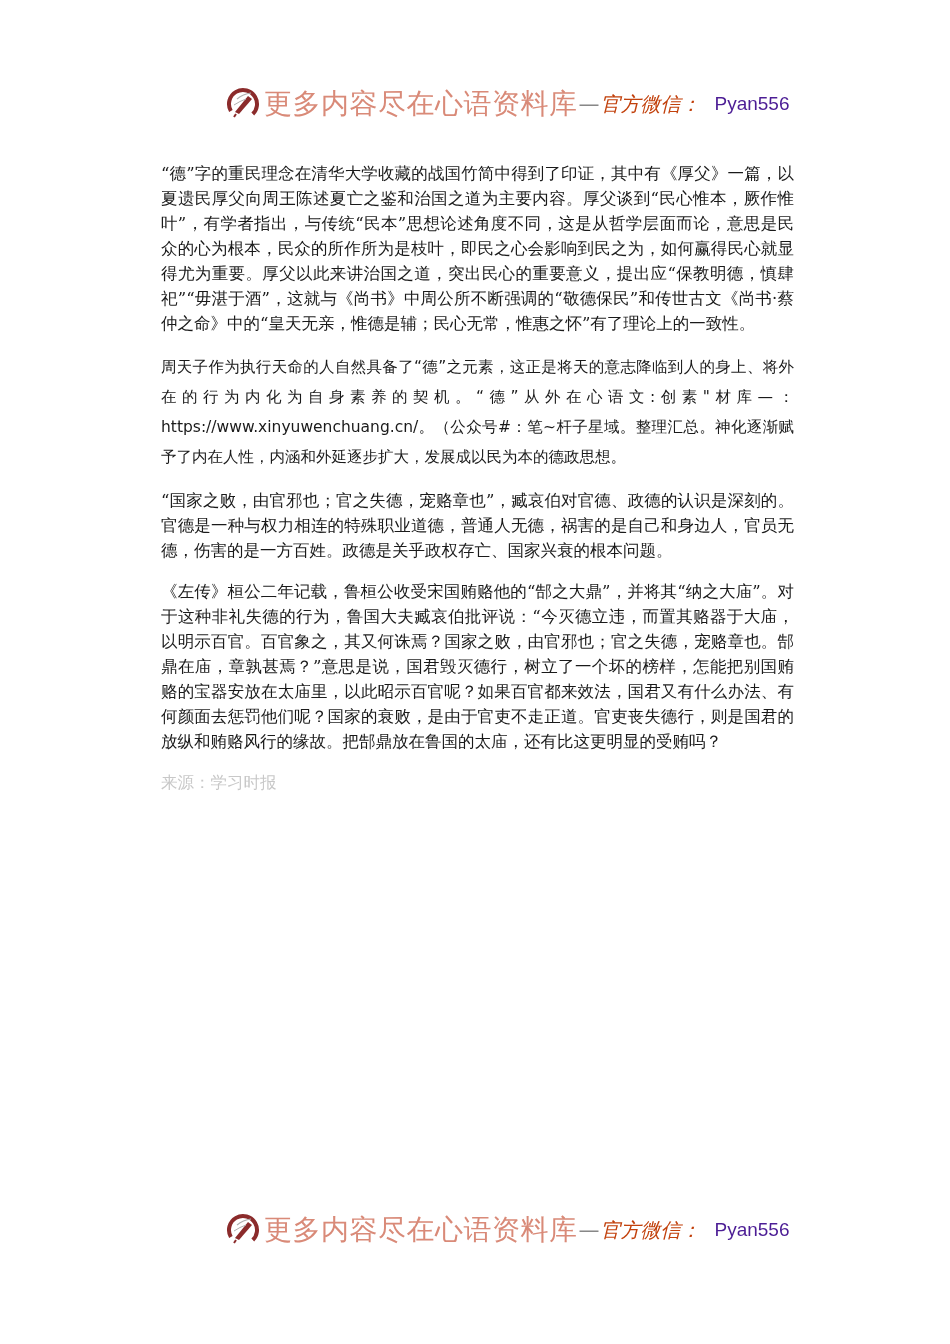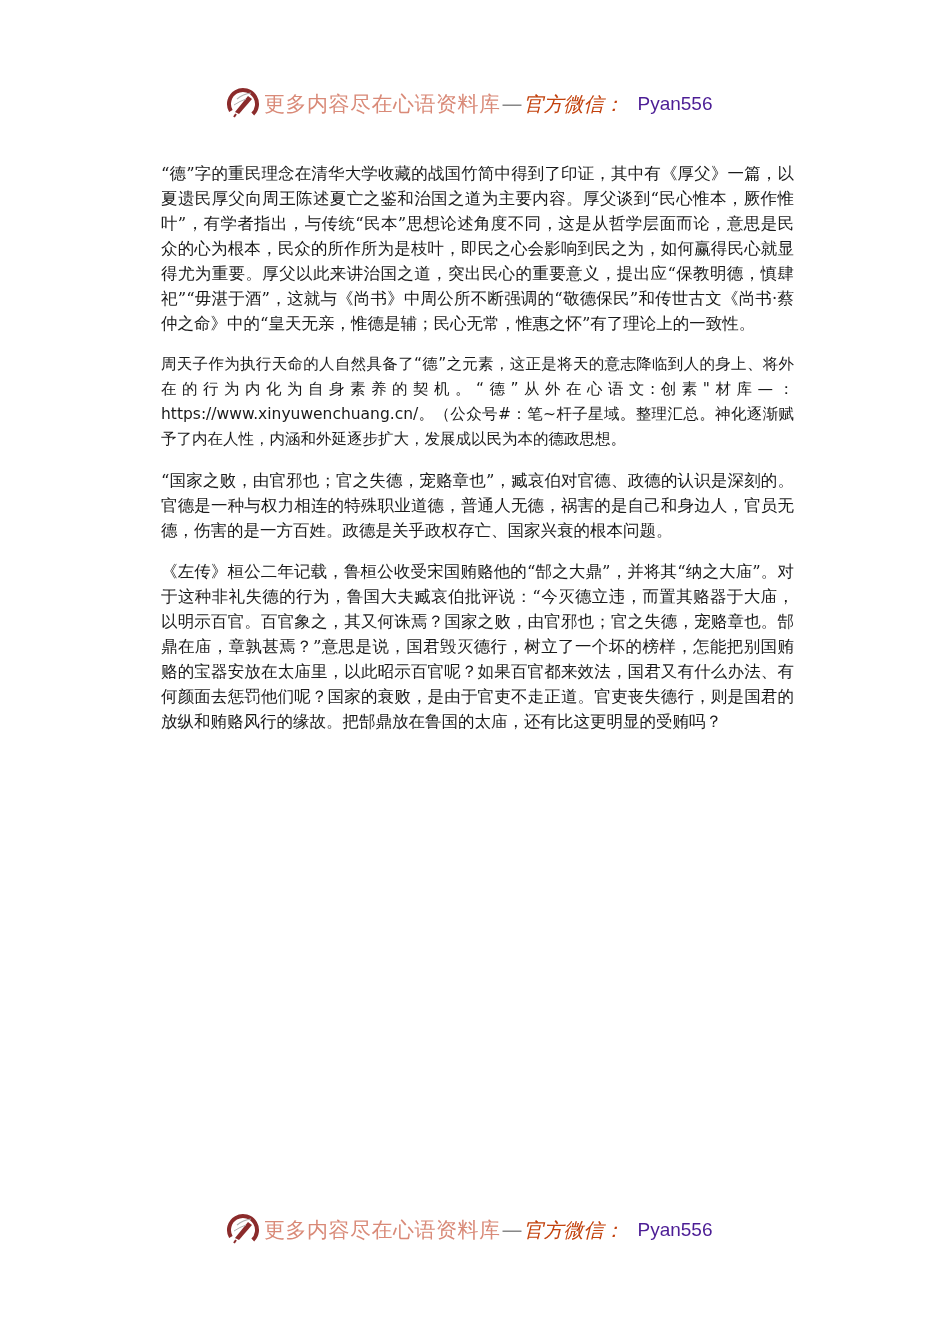--- a/index.html
+++ b/index.html
@@ -5,35 +5,35 @@
   html, body { margin: 0; padding: 0; background: #ffffff; }
   body { width: 950px; height: 1344px; position: relative; overflow: hidden; }
   .banner {
     position: absolute; left: 226px; height: 40px; width: 490px;
     display: flex; align-items: center;
   }
   .banner.top { top: 84px; }
   .banner.bottom { top: 1210px; }
   .logo { width: 34px; height: 34px; margin-right: 4px; flex: 0 0 34px; }
   .banner-main {
-    font-family: "DejaVu Serif", serif; font-size: 21px; color: #d98a78;
+    font-family: "DejaVu Serif", serif; font-size: 28px; color: #d98a78;
     letter-spacing: 0.5px; white-space: nowrap; text-align: center;
   }
   .banner-dash { font-family: "DejaVu Sans", sans-serif; font-size: 21px; color: #888; margin: 0 1px; }
   .banner-label {
     font-family: "DejaVu Serif", serif; font-size: 20px; color: #c2410c; font-style: italic; white-space: nowrap;
   }
   .banner-id { font-family: "Liberation Sans", sans-serif; font-size: 19px; color: #4c1d95; margin-left: 14px; }
 
   .content {
     position: absolute; left: 145px; top: 145px; width: 665px;
     font-family: "DejaVu Serif", serif; font-size: 16.5px; line-height: 25px; color: #1a1a1a;
   }
   .content p { margin: 16px; text-align: justify; text-align-last: left; }
-  .content p.sans { font-family: "DejaVu Sans", sans-serif; font-size: 15.5px; line-height: 25px; }
+  .content p.sans { font-family: "DejaVu Sans", sans-serif; font-size: 15.5px; line-height: 30px; }
   .content p.muted { color: #c8c8c8; }
 </style>
 </head>
 <body>
 
 <div class="banner top">
   <svg class="logo" viewBox="0 0 34 34">
     <circle cx="17" cy="17" r="14" fill="none" stroke="#8b2b2b" stroke-width="4" stroke-dasharray="62 26" transform="rotate(150 17 17)"></circle>
     <path d="M9 25 L22 9 L26 12 L13 27 Z" fill="#8b2b2b"></path>
     <path d="M11 12 Q17 7 25 6" fill="none" stroke="#b0b0b0" stroke-width="1.2"></path>
@@ -44,20 +44,21 @@
   <span class="banner-dash">—</span>
   <span class="banner-label">官方微信：</span>
   <span class="banner-id">Pyan556</span>
 </div>
 
 <div class="content">
   <p>“德”字的重民理念在清华大学收藏的战国竹简中得到了印证，其中有《厚父》一篇，以夏遗民厚父向周王陈述夏亡之鉴和治国之道为主要内容。厚父谈到“民心惟本，厥作惟叶”，有学者指出，与传统“民本”思想论述角度不同，这是从哲学层面而论，意思是民众的心为根本，民众的所作所为是枝叶，即民之心会影响到民之为，如何赢得民心就显得尤为重要。厚父以此来讲治国之道，突出民心的重要意义，提出应“保教明德，慎肆祀”“毋湛于酒”，这就与《尚书》中周公所不断强调的“敬德保民”和传世古文《尚书·蔡仲之命》中的“皇天无亲，惟德是辅；民心无常，惟惠之怀”有了理论上的一致性。</p>
   <p class="sans">周天子作为执行天命的人自然具备了“德”之元素，这正是将天的意志降临到人的身上、将外在的行为内化为自身素养的契机。“德”从外在心语文:创素"材库—：https://www.xinyuwenchuang.cn/。（公众号#：笔~杆子星域。整理汇总。神化逐渐赋予了内在人性，内涵和外延逐步扩大，发展成以民为本的德政思想。</p>
   <p>“国家之败，由官邪也；官之失德，宠赂章也”，臧哀伯对官德、政德的认识是深刻的。官德是一种与权力相连的特殊职业道德，普通人无德，祸害的是自己和身边人，官员无德，伤害的是一方百姓。政德是关乎政权存亡、国家兴衰的根本问题。</p>
   <p>《左传》桓公二年记载，鲁桓公收受宋国贿赂他的“郜之大鼎”，并将其“纳之大庙”。对于这种非礼失德的行为，鲁国大夫臧哀伯批评说：“今灭德立违，而置其赂器于大庙，以明示百官。百官象之，其又何诛焉？国家之败，由官邪也；官之失德，宠赂章也。郜鼎在庙，章孰甚焉？”意思是说，国君毁灭德行，树立了一个坏的榜样，怎能把别国贿赂的宝器安放在太庙里，以此昭示百官呢？如果百官都来效法，国君又有什么办法、有何颜面去惩罚他们呢？国家的衰败，是由于官吏不走正道。官吏丧失德行，则是国君的放纵和贿赂风行的缘故。把郜鼎放在鲁国的太庙，还有比这更明显的受贿吗？</p>
+  <p class="muted">来源：学习时报</p>
 </div>
 
 <div class="banner bottom">
   <svg class="logo" viewBox="0 0 34 34">
     <circle cx="17" cy="17" r="14" fill="none" stroke="#8b2b2b" stroke-width="4" stroke-dasharray="62 26" transform="rotate(150 17 17)"></circle>
     <path d="M9 25 L22 9 L26 12 L13 27 Z" fill="#8b2b2b"></path>
     <path d="M11 12 Q17 7 25 6" fill="none" stroke="#b0b0b0" stroke-width="1.2"></path>
     <path d="M8 18 Q14 14 20 12" fill="none" stroke="#b0b0b0" stroke-width="1"></path>
     <path d="M10 27 L8 30" stroke="#8b2b2b" stroke-width="2"></path>
   </svg>

